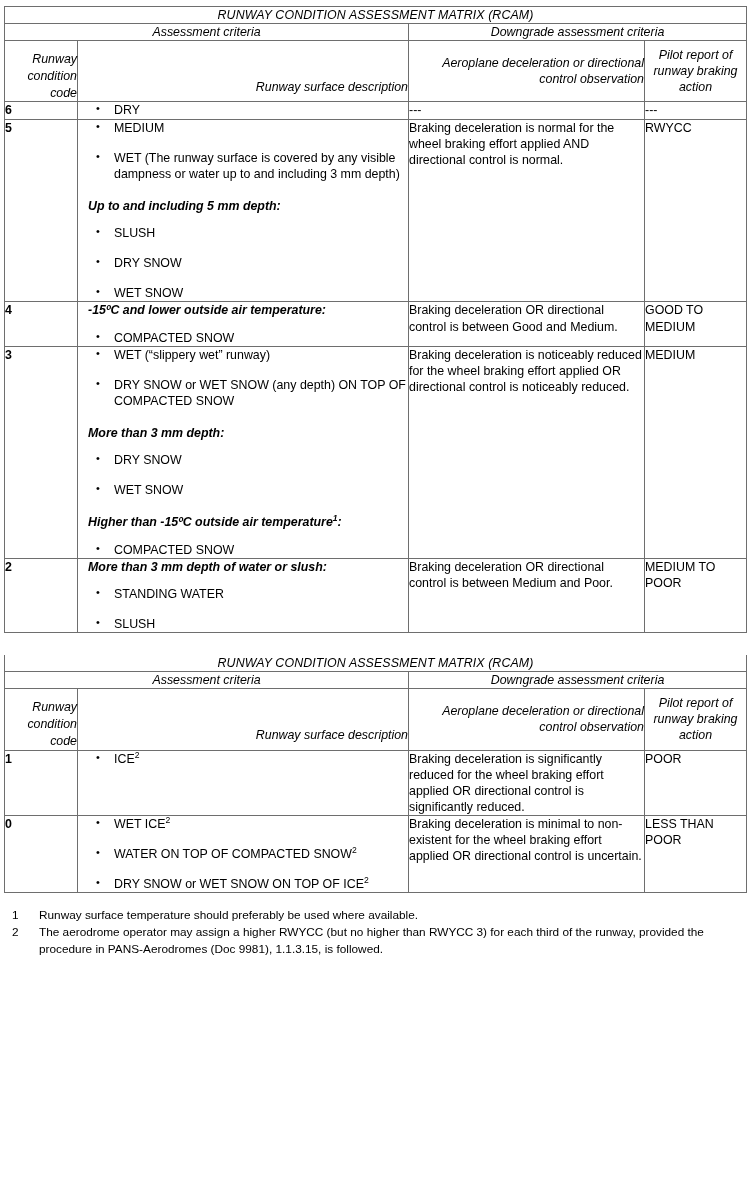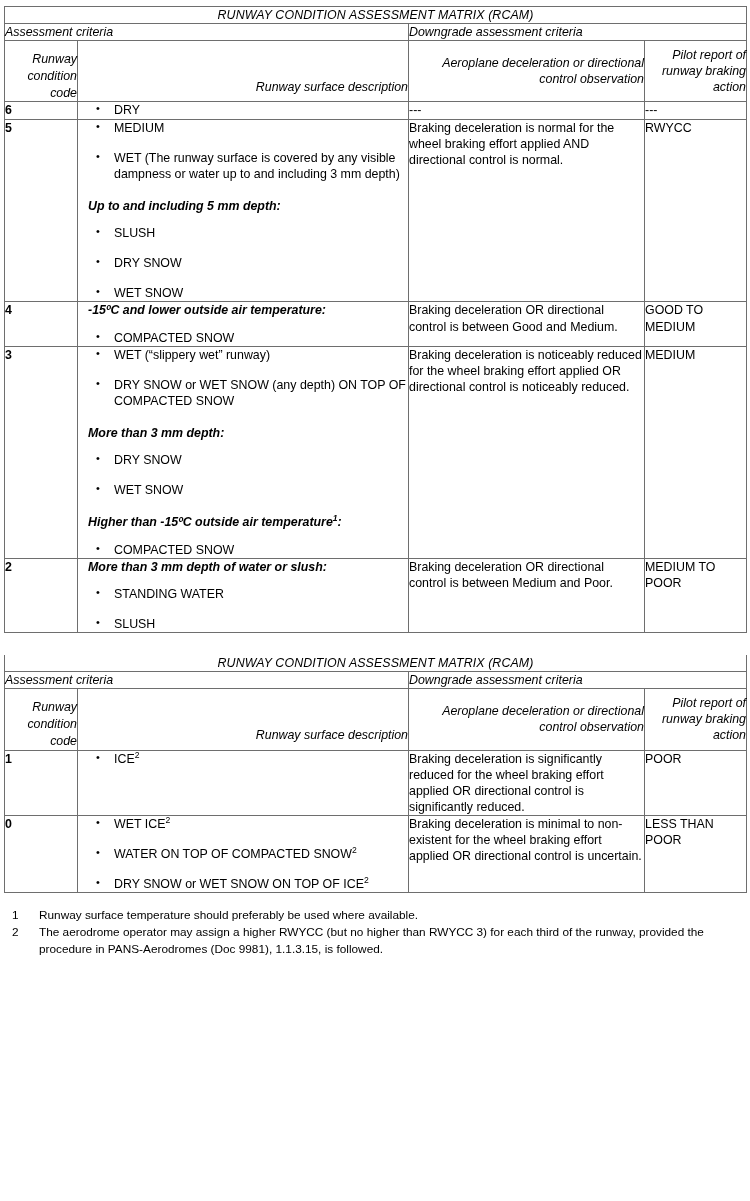--- a/index.html
+++ b/index.html
@@ -46,21 +46,21 @@
   .title-cell {
     text-align: center;
     font-style: italic;
     font-size: 13.2px;
     padding: 7px 4px 7px 4px;
     letter-spacing: .1px;
   }
   .title-cell.noborder-top { border-top: none; }
 
   .grp-cell {
-    text-align: left;
+    text-align: center;
     font-style: italic;
     font-size: 13.2px;
     padding: 6px 4px 6px 4px;
   }
   .sub-cell {
     font-style: italic;
     font-size: 12.6px;
     text-align: right;
     padding: 7px 5px 6px 5px;
     line-height: 1.33;
@@ -72,20 +72,21 @@
   .sub-cell.desc-head {
     vertical-align: bottom;
     padding-bottom: 6px;
   }
   .sub-cell.decel-head {
     vertical-align: middle;
     text-align: right;
   }
   .sub-cell.pilot-head {
     vertical-align: middle;
+    text-align: center;
     margin-left: 32px;
   }
 
   
   .code-cell {
     font-weight: bold;
     font-size: 12.6px;
     padding: 4px 0 4px 5px;
   }
   .desc-cell {

